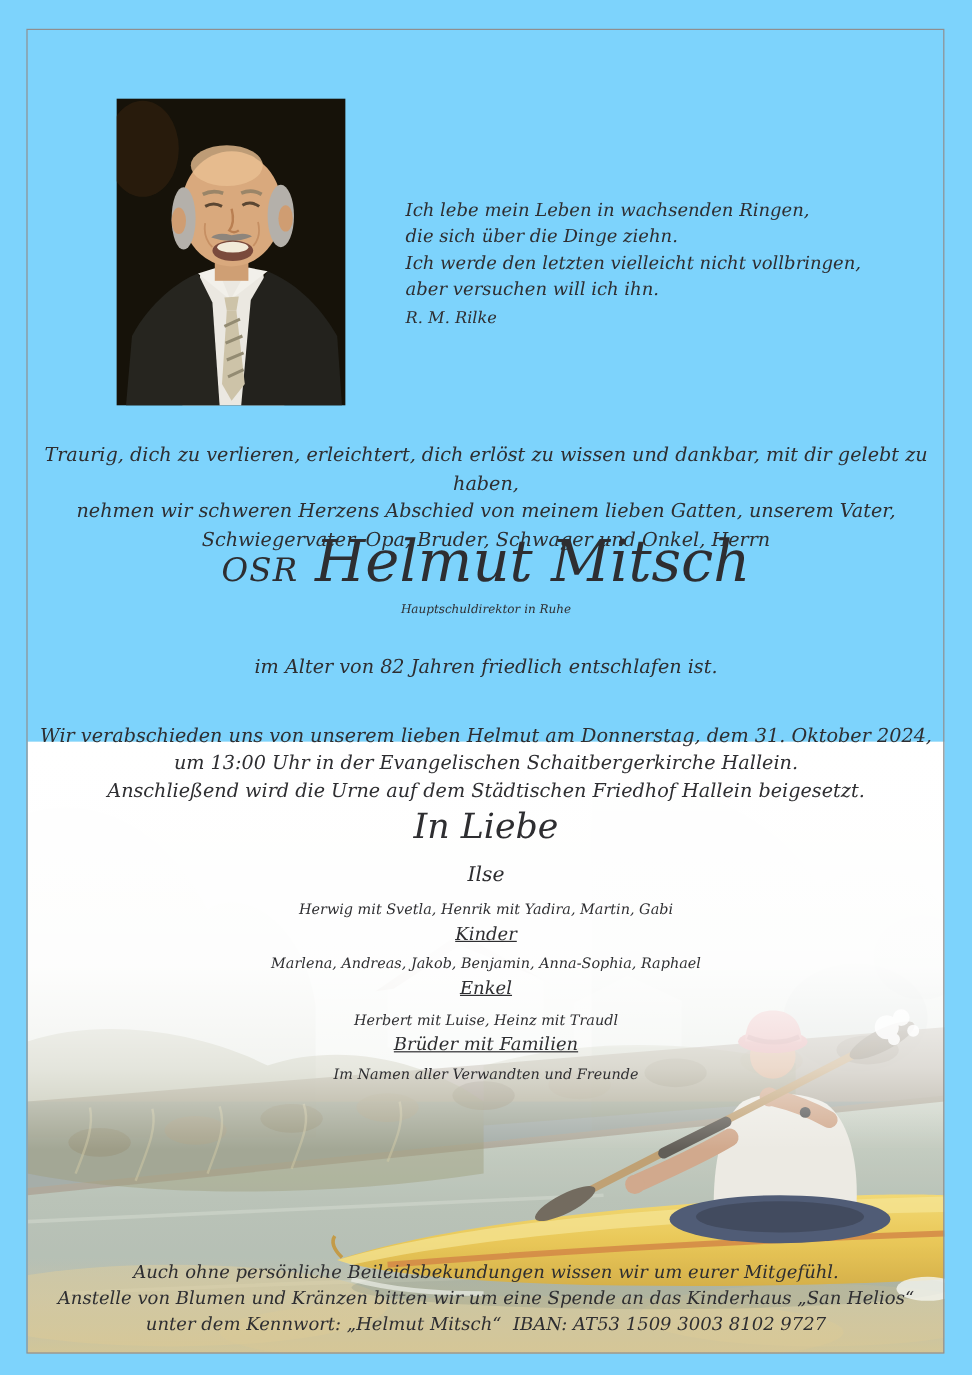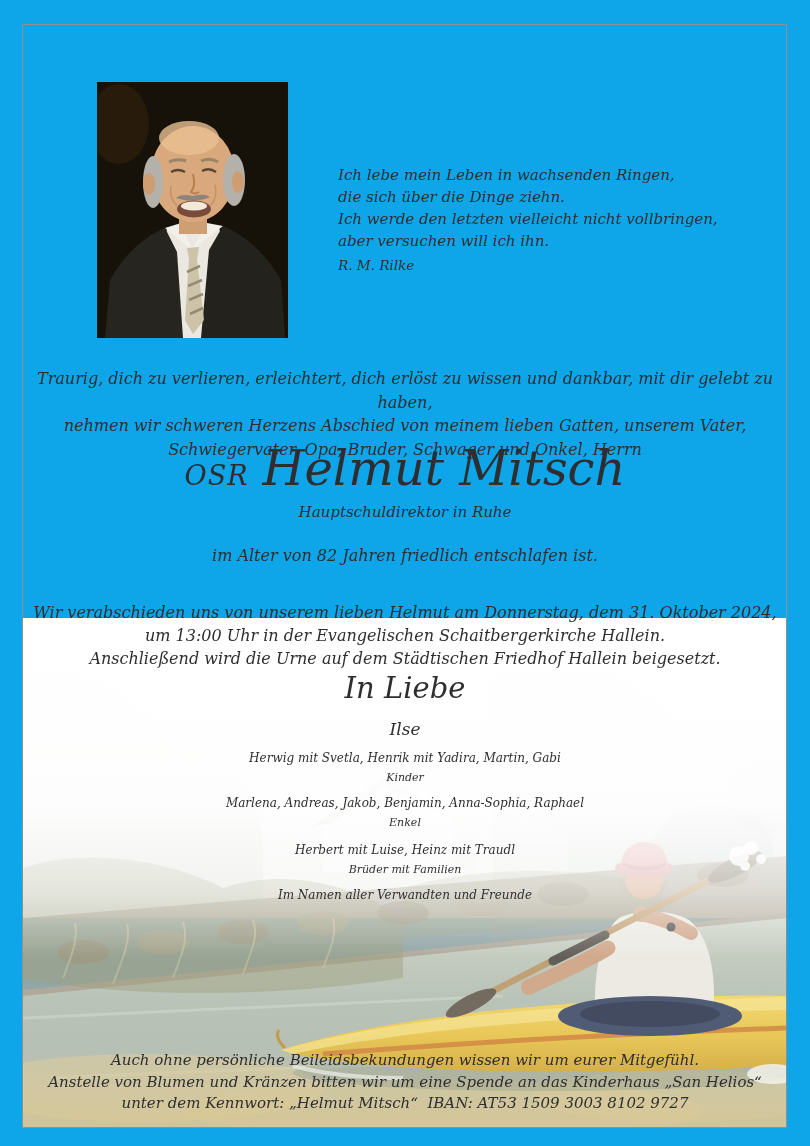--- a/index.html
+++ b/index.html
@@ -1,17 +1,17 @@
 <!DOCTYPE html>
 <html lang="de"><head>
 <meta charset="utf-8">
 <style>
   html,body{margin:0;padding:0;background:#ffffff;}
   .page{
-    position:relative;width:810px;height:1146px;background:#0ea5e9;overflow:hidden;
+    position:relative;width:810px;height:1146px;background:#7dd3fc;overflow:hidden;
     font-family:"DejaVu Serif","Liberation Serif",serif;
     font-style:italic;color:#2e2e31;
   }
   .frame{
     position:absolute;left:22px;top:24px;width:765px;height:1104px;
     border:1px solid #8f8f8f;box-sizing:border-box;z-index:4;pointer-events:none;
   }
   .portrait{
     position:absolute;left:97px;top:82px;width:191px;height:256px;z-index:2;
   }
@@ -19,31 +19,31 @@
   .quote{
     position:absolute;left:338px;top:164px;z-index:2;
     font-size:15px;line-height:22px;text-align:left;
   }
   .quote-attribution{font-size:13.5px;margin-top:2px;}
   .cline{position:absolute;left:23px;width:764px;text-align:center;z-index:2;}
   .intro{top:367px;font-size:16px;line-height:23.5px;}
   .name-row{top:440px;display:flex;justify-content:center;align-items:baseline;gap:14px;text-align:center;}
   .name-prefix{font-size:27px;letter-spacing:1px;}
   .name-main{font-size:48px;}
-  .subtitle{top:503px;font-size:15px;}
+  .subtitle{top:503px;font-size:10px;}
   .death-notice{top:544px;font-size:16px;line-height:23px;}
   .farewell{top:601px;font-size:16px;line-height:23px;}
   .closing{top:671px;font-size:29px;text-align:center;}
   .m-ilse{top:719px;font-size:17px;}
   .m1{top:748px;}
   .m2{top:793px;}
   .m3{top:840px;}
   .m4{top:885px;}
   .m-names{font-size:12px;line-height:21px;font-style:italic;}
-  .m-rel{font-size:11px;line-height:18px;}
+  .m-rel{font-size:15px;line-height:18px;text-decoration:underline;}
   .footer{top:1050px;font-size:15px;line-height:21.5px;z-index:3;}
   .footer div{white-space:pre-wrap;}
   .scene{
     position:absolute;left:23px;top:618px;width:764px;height:510px;z-index:1;
   }
   .scene svg{display:block;width:100%;height:100%;}
 </style>
 </head>
 <body>
 

